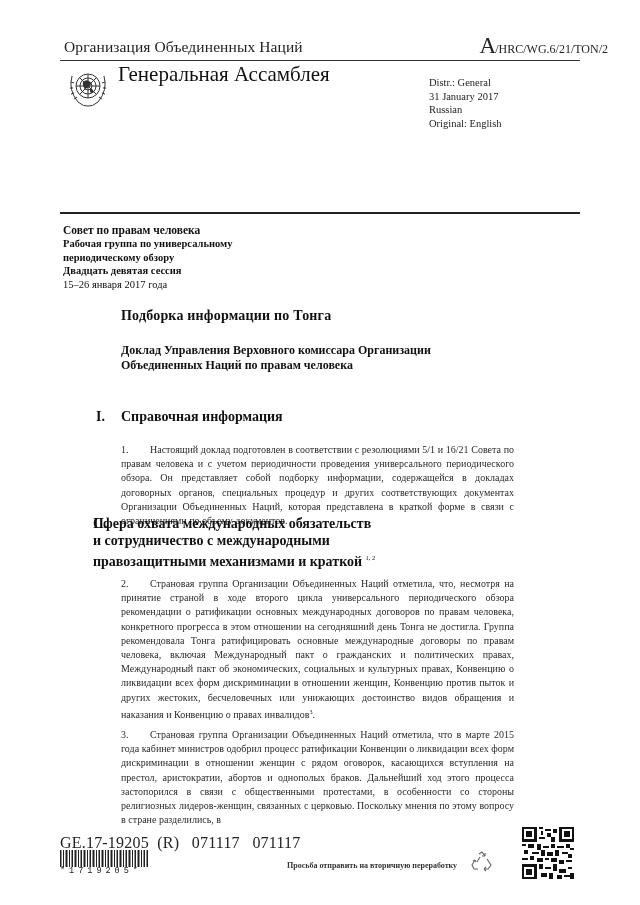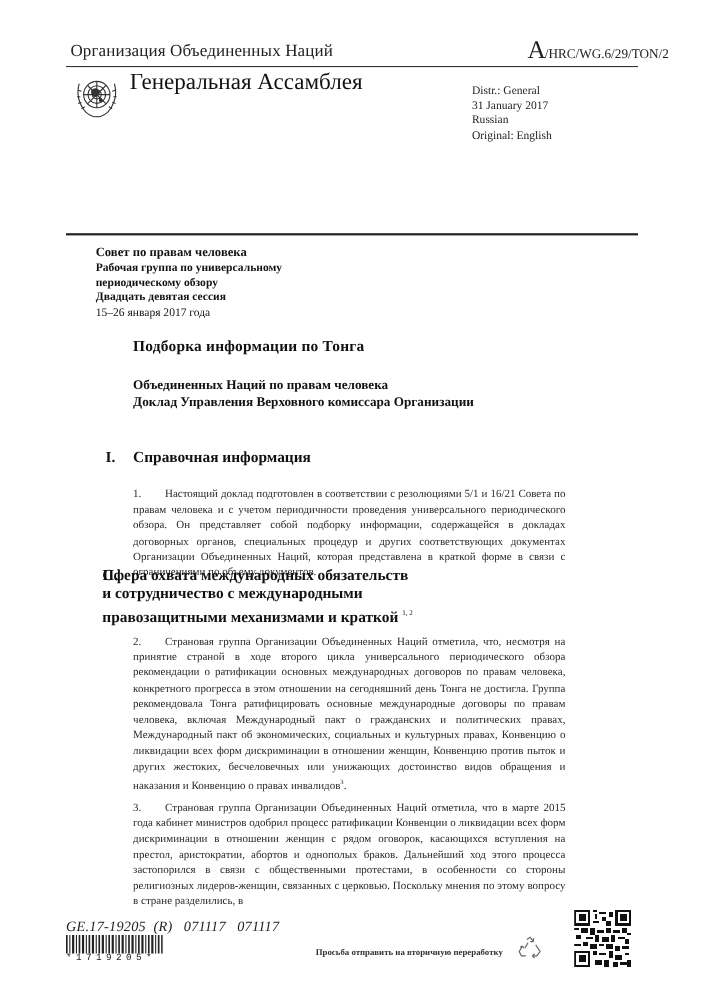--- a/index.html
+++ b/index.html
@@ -6,49 +6,49 @@
   body { width: 640px; height: 905px; position: relative; overflow: hidden; font-family: "Liberation Serif", "DejaVu Serif", serif; color: #1a1a1a; }
   .abs { position: absolute; }
   .org-name { left: 64px; top: 38px; font-size: 15.5px; letter-spacing: 0.1px; color: #222; }
   .symbol { right: 32px; top: 33px; font-size: 12px; color: #222; white-space: nowrap; }
   .symbol .big { font-size: 23px; letter-spacing: -1px; }
   .rule-top { left: 60px; top: 60px; width: 520px; height: 0; border-top: 1.3px solid #333; }
   .emblem { left: 66px; top: 66px; width: 44px; height: 44px; }
   .ga-title { left: 118px; top: 62px; font-size: 21px; font-weight: normal; color: #111; }
   .distr { left: 429px; top: 76px; font-size: 10.5px; line-height: 13.5px; color: #222; }
   .rule-thick { left: 60px; top: 212px; width: 520px; height: 2px; background: #222; }
-  .council { left: 63px; top: 224px; font-size: 10.5px; line-height: 13.4px; color: #111; margin-left: 24px; }
+  .council { left: 63px; top: 224px; font-size: 10.5px; line-height: 13.4px; color: #111; }
   .council .l1 { font-weight: bold; font-size: 11.5px; }
   .council .b { font-weight: bold; }
   .title-main { left: 121px; top: 308px; font-size: 14px; font-weight: bold; color: #111; letter-spacing: 0.2px; }
   .subtitle { left: 121px; top: 343px; font-size: 12px; font-weight: bold; line-height: 15px; color: #111; width: 400px; }
   .h1 { left: 96px; top: 409px; font-size: 14px; font-weight: bold; color: #111; }
   .h1 .num { display: inline-block; width: 25px; }
   .h2 { left: 93px; top: 515px; font-size: 14px; font-weight: bold; line-height: 17px; color: #111; }
   .h2 .num { position: absolute; left: 0; top: 0; }
   .h2 .txt { display: block; width: 360px; }
   .h2 sup { font-size: 6.5px; font-weight: normal; vertical-align: 6px; }
   .para { left: 121px; width: 393px; font-size: 10px; line-height: 14.2px; color: #2a2a2a; text-align: justify; }
   .para .pn { display: inline-block; width: 29px; }
   .para sup { font-size: 6px; vertical-align: 4px; }
   .p1 { top: 419px; margin-top: 24px; }
   .p2 { top: 577px; }
   .p3 { top: 728px; }
-  .footer-code { left: 60px; top: 834px; font-size: 13px; color: #222; letter-spacing: 0.2px; font-style: italic; }
+  .footer-code { left: 60px; top: 834px; font-size: 16px; color: #222; letter-spacing: 0.2px; }
   .barcode { left: 60px; top: 850px; width: 88px; height: 17px; }
   .barnum { left: 60px; top: 866px; font-family: "Liberation Mono", monospace; font-size: 8.5px; letter-spacing: 4px; color: #222; }
   .recycle-txt { left: 287px; top: 861px; font-size: 8px; font-weight: bold; color: #333; }
   .recycle { left: 470px; top: 850px; width: 24px; height: 24px; }
   .qr { left: 522px; top: 827px; width: 52px; height: 52px; }
 </style>
 </head>
 <body>
 
 <div class="abs org-name">Организация Объединенных Наций</div>
-<div class="abs symbol"><span class="big">A</span><span>/HRC/WG.6/29/TON/2</span></div>
+<div class="abs symbol"><span class="big">A</span><span>/HRC/WG.6/21/TON/2</span></div>
 <div class="abs rule-top"></div>
 
 <svg class="abs emblem" viewBox="0 0 44 44">
   <g fill="none" stroke="#333" stroke-width="1">
     <circle cx="22" cy="20" r="12"></circle>
     <circle cx="22" cy="20" r="8"></circle>
     <circle cx="22" cy="20" r="4"></circle>
     <line x1="22" y1="8" x2="22" y2="32"></line>
     <line x1="10" y1="20" x2="34" y2="20"></line>
     <line x1="13.5" y1="11.5" x2="30.5" y2="28.5"></line>
@@ -76,22 +76,22 @@
   <div class="l1">Совет по правам человека</div>
   <div class="b">Рабочая группа по универсальному</div>
   <div class="b">периодическому обзору</div>
   <div class="b">Двадцать девятая сессия</div>
   <div>15–26 января 2017 года</div>
 </div>
 
 <div class="abs title-main">Подборка информации по Тонга</div>
 
 <div class="abs subtitle">
+  <div>Доклад Управления Верховного комиссара Организации</div>
   <div>Объединенных Наций по правам человека</div>
-  <div>Доклад Управления Верховного комиссара Организации</div>
 </div>
 
 <div class="abs h1">
   <span class="num">I.</span><span>Справочная информация</span>
 </div>
 
 <div class="abs para p1">
   <span class="pn">1.</span><span>Настоящий доклад подготовлен в соответствии с резолюциями 5/1 и 16/21 Совета по правам человека и с учетом периодичности проведения универсального периодического обзора. Он представляет собой подборку информации, содержащейся в докладах договорных органов, специальных процедур и других соответствующих документах Организации Объединенных Наций, которая представлена в краткой форме в связи с ограничениями по объему документов.</span>
 </div>
 

